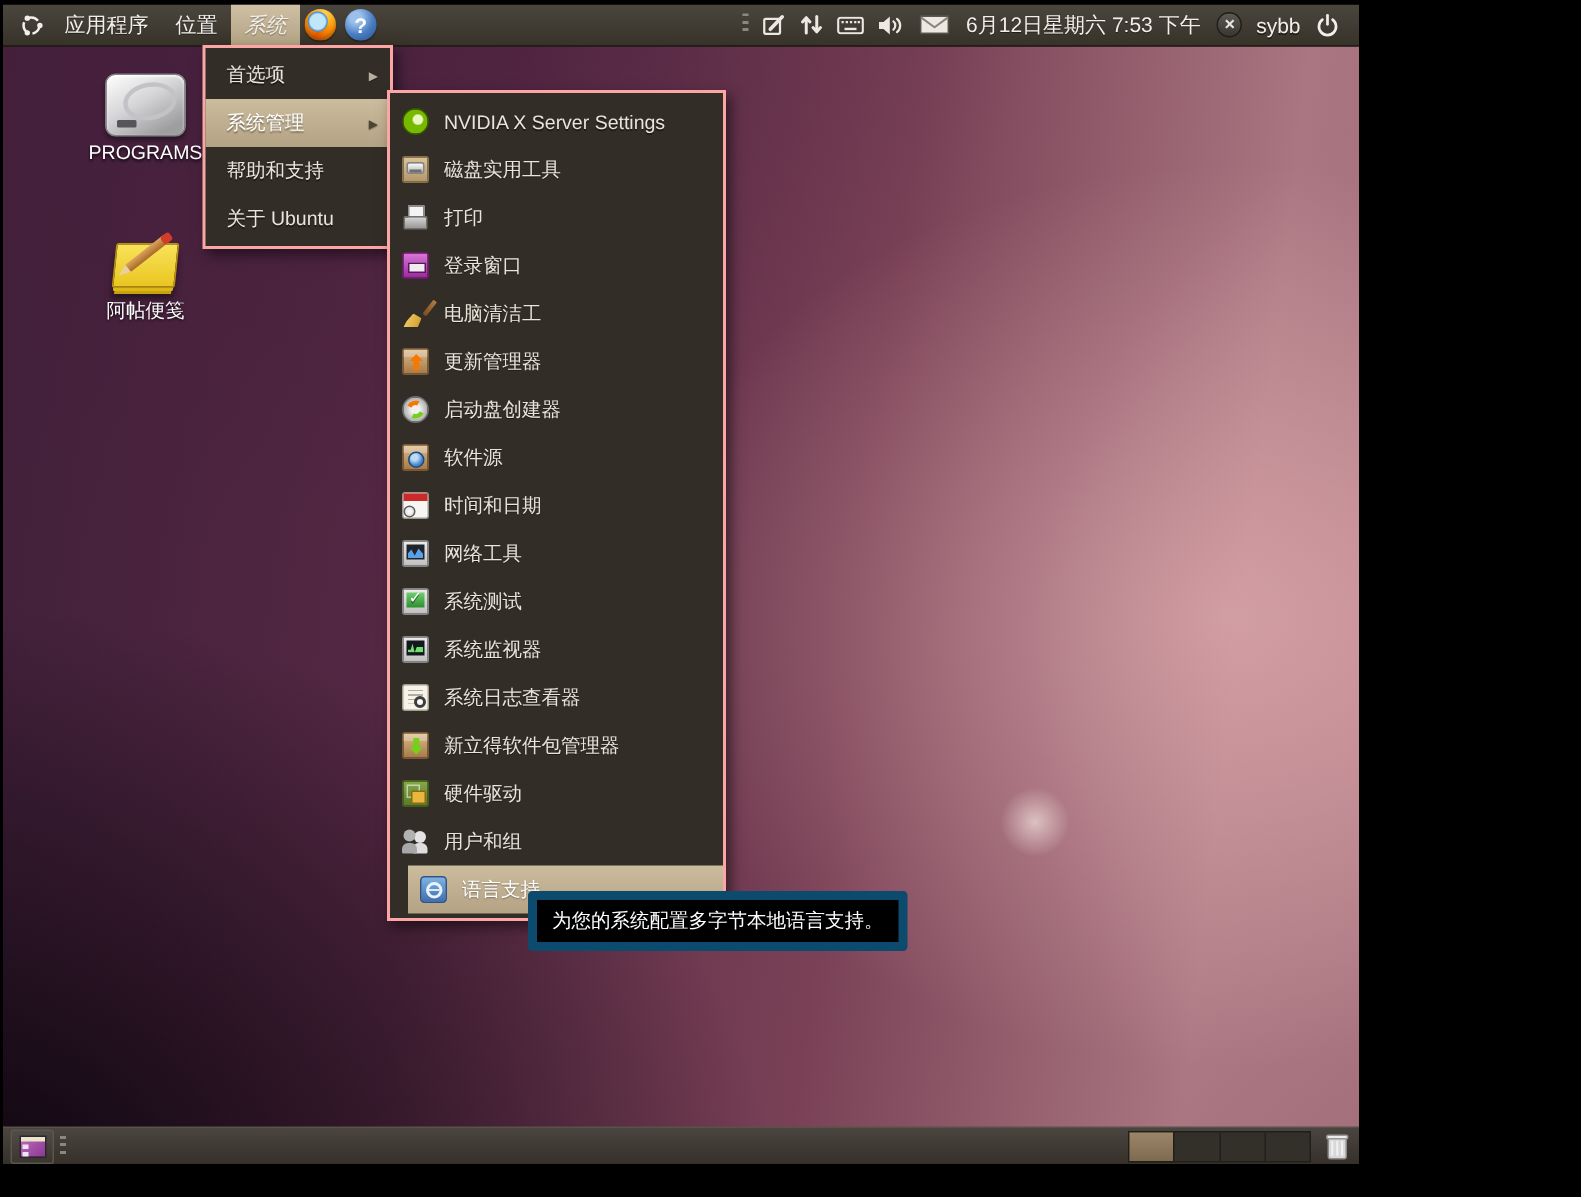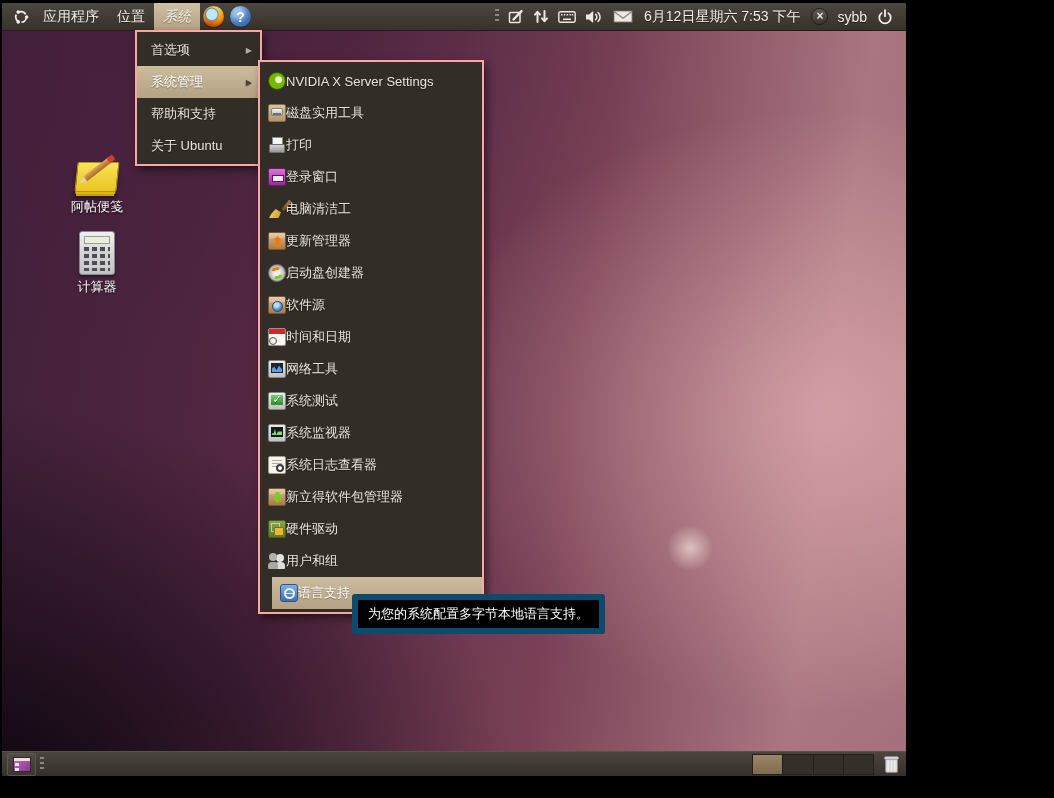--- a/index.html
+++ b/index.html
@@ -74,21 +74,21 @@
   
   .menu{position:absolute;background:#322d27;border:2px solid #fca5a5;
     box-shadow:3px 4px 8px rgba(0,0,0,.5);z-index:60;padding:2px 0;}
   .system-popup{left:133px;top:27px;width:123px;}
   .srow{height:32px;display:flex;align-items:center;padding:0 8px 0 14px;
     color:#e9e5da;font-size:13px;text-shadow:0 1px 0 rgba(0,0,0,.4);cursor:default;}
   .srow .sub-arrow{margin-left:auto;font-size:8px;color:#b5afa2;}
   .srow.active{background:linear-gradient(#ccbc9e,#b3a283);color:#fff;text-shadow:0 1px 1px rgba(0,0,0,.35);}
   .srow.active .sub-arrow{color:#4e4334;}
   .admin-popup{left:256px;top:57px;width:222px;padding:3px 0;}
-  .mrow{height:32px;display:flex;align-items:center;padding:0 8px;
+  .mrow{height:32px;display:flex;align-items:center;gap:10px;padding:0 8px;
     color:#e9e5da;font-size:13px;text-shadow:0 1px 0 rgba(0,0,0,.4);cursor:default;}
   .mrow.active{background:linear-gradient(#ccbc9e,#b3a283);color:#fff;text-shadow:0 1px 1px rgba(0,0,0,.35);margin-left:12px;}
   .mlabel{white-space:nowrap;}
 
   
   .tooltip{position:absolute;left:350px;top:591px;z-index:70;background:#000;color:#fff;
     font-size:13px;padding:5px 10px;border-radius:3px;border:6px solid #0c4a6e;white-space:nowrap;}
 
   
   .ic{width:18px;height:18px;position:relative;flex:none;box-sizing:border-box;}
@@ -241,30 +241,30 @@
       <span class="trayicon">
         <svg width="18" height="18" viewBox="0 0 18 18">
           <path d="M5.6 5.1 a5.7 5.7 0 1 0 6.8 0" fill="none" stroke="#f1efe9" stroke-width="1.8" stroke-linecap="round"></path>
           <path d="M9 2.2 v6" stroke="#f1efe9" stroke-width="1.8" stroke-linecap="round"></path>
         </svg>
       </span>
     </div>
   </div>
 
   <div class="desktop">
+    <div class="dicon" style="top:18px;">
+      <div class="d-drive"></div>
+      <div class="dlabel">PROGRAMS</div>
+    </div>
     <div class="dicon" style="top:118px;">
       <div class="d-notes">
         <span class="pad"></span>
           <span class="pencil"></span>
       </div>
       <div class="dlabel">阿帖便笺</div>
-    </div>
-    <div class="dicon" style="top:200px;">
-      <div class="d-calc"></div>
-      <div class="dlabel">计算器</div>
     </div>
   </div>
 
   <div class="menu system-popup">
     <div class="srow">
       <span class="mlabel">首选项</span>
       <span class="sub-arrow">▶</span>
     </div>
     <div class="srow active">
       <span class="mlabel">系统管理</span>

